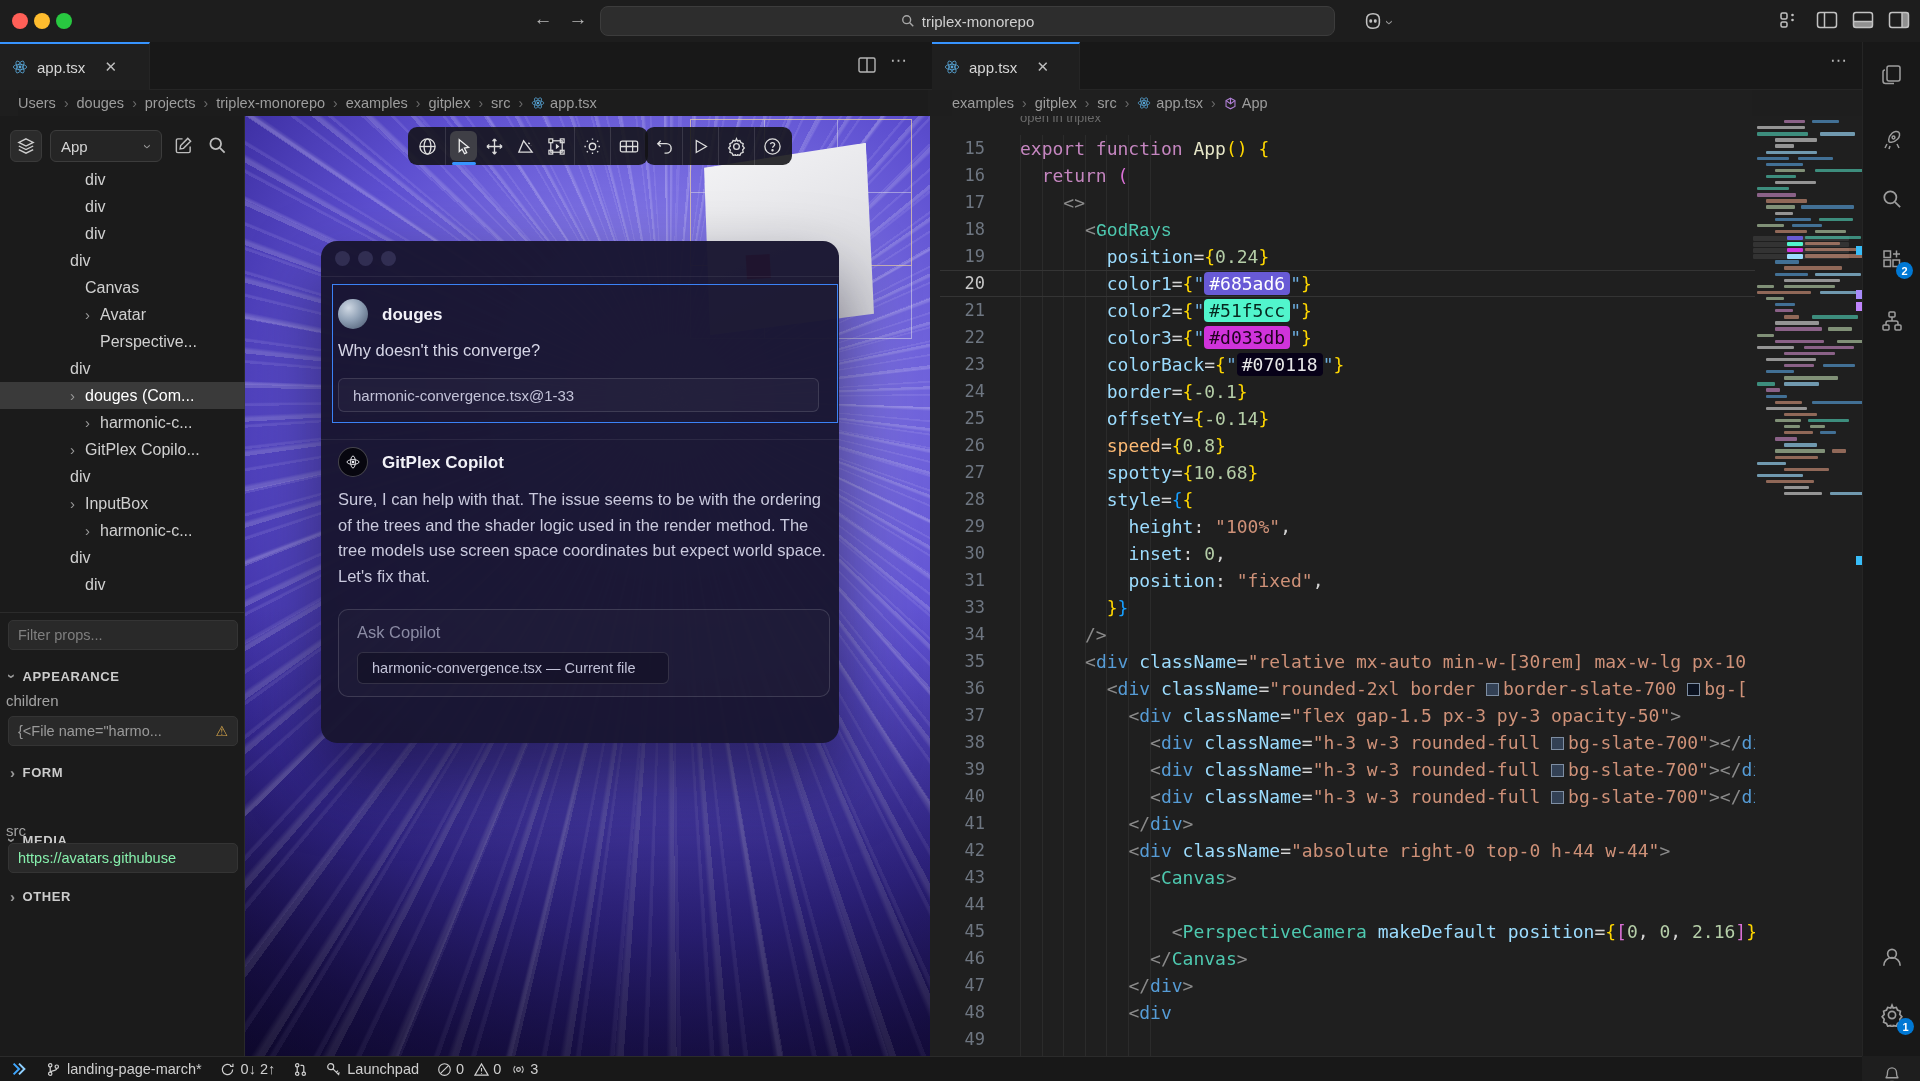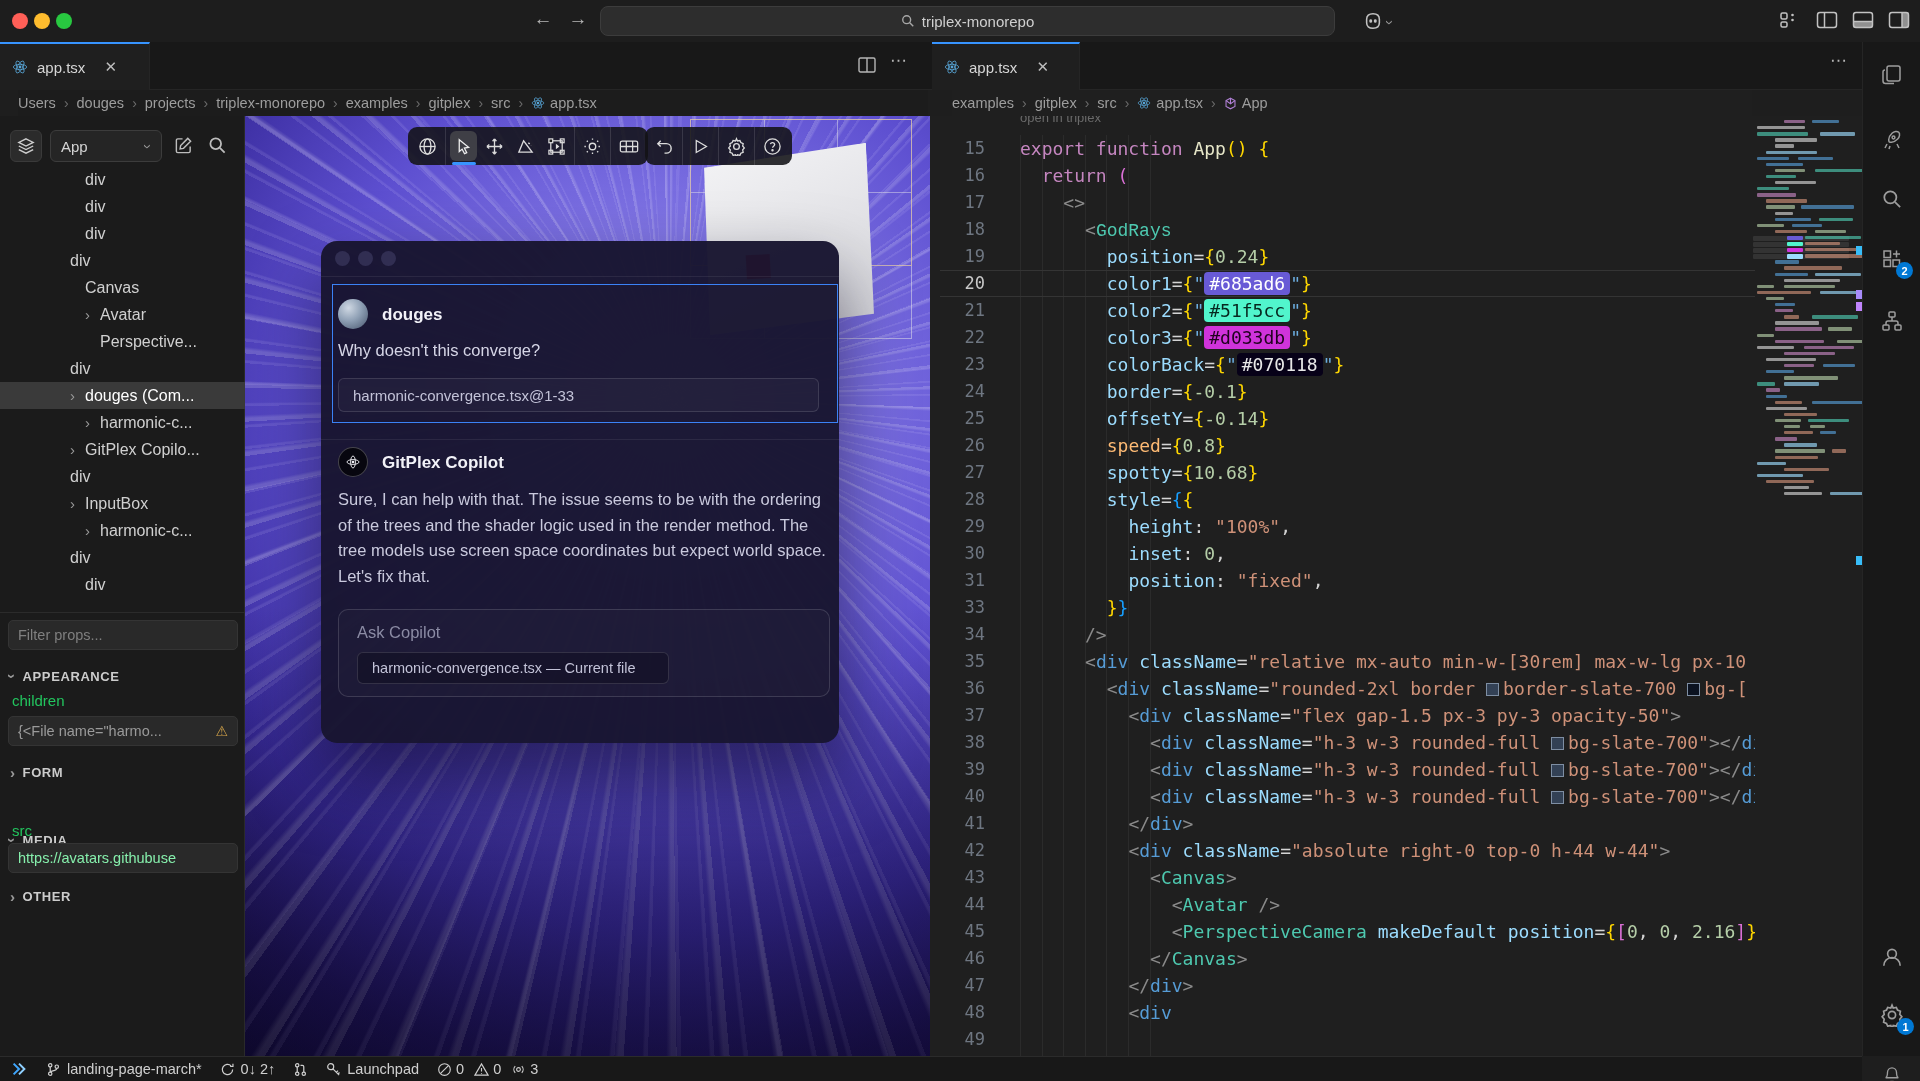--- a/index.html
+++ b/index.html
@@ -43,21 +43,21 @@
   .tree { position:absolute; left:0; top:50px; width:245px; }
   .tree-row { position:relative; height:27px; display:flex; align-items:center; font-size:16px; color:#d0d0d0; }
   .tree-row.sel { background:#3a3a3a; color:#ffffff; }
   .tree-chev { width:15px; color:#9a9a9a; font-size:15px; }
   .pdivider { position:absolute; left:0; width:245px; height:1px; background:#2b2b2b; }
   .inputbox { position:absolute; left:8px; width:230px; height:30px; background:#292929; border:1px solid #343434;
     border-radius:5px; display:flex; align-items:center; padding:0 9px; font-size:14.5px; color:#7f7f7f;
     white-space:nowrap; overflow:hidden; }
   .sect { position:absolute; left:10px; display:flex; align-items:center; gap:7px; font-size:13px;
     font-weight:bold; letter-spacing:.6px; color:#cccccc; }
-  .flabel { position:absolute; left:12px; font-size:15px; color:#22c55e; }
+  .flabel { position:absolute; left:6px; font-size:15px; color:#a3a3a3; }
   .warn { color:#d7a64a; margin-left:auto; font-size:14px; }
 
   
   .viewport { left:245px; top:116px; width:685px; height:940px; overflow:hidden;
     background:
       repeating-conic-gradient(from 0deg at 62% 30%, rgba(255,255,255,0.16) 0deg 0.45deg, rgba(255,255,255,0) 0.9deg 4.6deg),
       repeating-conic-gradient(from 2.1deg at 62% 30%, rgba(214,205,255,0.12) 0deg 0.3deg, rgba(255,255,255,0) 0.5deg 2.9deg),
       radial-gradient(circle at 62% 30%, #a89ff7 0%, #8277e6 20%, #5d4fd0 45%, #3a2c9e 68%, #20155c 87%, #130c3a 100%); }
   .vp-shade { position:absolute; inset:0; background:linear-gradient(to bottom, rgba(0,0,0,0) 52%, rgba(8,4,30,0.5) 100%); }
   .vp-toolbar { position:absolute; top:11px; height:38px; background:rgba(18,18,22,0.88); border-radius:9px;
@@ -577,21 +577,21 @@
         <div class="code-row"><span class="gutter">34</span><span class="ctext"><span style="color: rgb(212, 212, 212);">      </span><span style="color: rgb(138, 138, 138);">/&gt;</span></span></div>
         <div class="code-row"><span class="gutter">35</span><span class="ctext"><span style="color: rgb(212, 212, 212);">      </span><span style="color: rgb(138, 138, 138);">&lt;</span><span style="color: rgb(86, 156, 214);">div</span><span style="color: rgb(212, 212, 212);"> </span><span style="color: rgb(156, 220, 254);">className</span><span style="color: rgb(212, 212, 212);">=</span><span style="color: rgb(206, 145, 120);">"relative mx-auto min-w-[30rem] max-w-lg px-10</span></span></div>
         <div class="code-row"><span class="gutter">36</span><span class="ctext"><span style="color: rgb(212, 212, 212);">        </span><span style="color: rgb(138, 138, 138);">&lt;</span><span style="color: rgb(86, 156, 214);">div</span><span style="color: rgb(212, 212, 212);"> </span><span style="color: rgb(156, 220, 254);">className</span><span style="color: rgb(212, 212, 212);">=</span><span style="color: rgb(206, 145, 120);">"rounded-2xl border </span><span class="swatch" style="background: rgb(51, 65, 85);"></span><span style="color: rgb(206, 145, 120);">border-slate-700 </span><span class="swatch" style="background: rgb(11, 18, 32);"></span><span style="color: rgb(206, 145, 120);">bg-[</span></span></div>
         <div class="code-row"><span class="gutter">37</span><span class="ctext"><span style="color: rgb(212, 212, 212);">          </span><span style="color: rgb(138, 138, 138);">&lt;</span><span style="color: rgb(86, 156, 214);">div</span><span style="color: rgb(212, 212, 212);"> </span><span style="color: rgb(156, 220, 254);">className</span><span style="color: rgb(212, 212, 212);">=</span><span style="color: rgb(206, 145, 120);">"flex gap-1.5 px-3 py-3 opacity-50"</span><span style="color: rgb(138, 138, 138);">&gt;</span></span></div>
         <div class="code-row"><span class="gutter">38</span><span class="ctext"><span style="color: rgb(212, 212, 212);">            </span><span style="color: rgb(138, 138, 138);">&lt;</span><span style="color: rgb(86, 156, 214);">div</span><span style="color: rgb(212, 212, 212);"> </span><span style="color: rgb(156, 220, 254);">className</span><span style="color: rgb(212, 212, 212);">=</span><span style="color: rgb(206, 145, 120);">"h-3 w-3 rounded-full </span><span class="swatch" style="background: rgb(51, 65, 85);"></span><span style="color: rgb(206, 145, 120);">bg-slate-700"</span><span style="color: rgb(138, 138, 138);">&gt;&lt;/</span><span style="color: rgb(86, 156, 214);">div</span></span></div>
         <div class="code-row"><span class="gutter">39</span><span class="ctext"><span style="color: rgb(212, 212, 212);">            </span><span style="color: rgb(138, 138, 138);">&lt;</span><span style="color: rgb(86, 156, 214);">div</span><span style="color: rgb(212, 212, 212);"> </span><span style="color: rgb(156, 220, 254);">className</span><span style="color: rgb(212, 212, 212);">=</span><span style="color: rgb(206, 145, 120);">"h-3 w-3 rounded-full </span><span class="swatch" style="background: rgb(51, 65, 85);"></span><span style="color: rgb(206, 145, 120);">bg-slate-700"</span><span style="color: rgb(138, 138, 138);">&gt;&lt;/</span><span style="color: rgb(86, 156, 214);">div</span></span></div>
         <div class="code-row"><span class="gutter">40</span><span class="ctext"><span style="color: rgb(212, 212, 212);">            </span><span style="color: rgb(138, 138, 138);">&lt;</span><span style="color: rgb(86, 156, 214);">div</span><span style="color: rgb(212, 212, 212);"> </span><span style="color: rgb(156, 220, 254);">className</span><span style="color: rgb(212, 212, 212);">=</span><span style="color: rgb(206, 145, 120);">"h-3 w-3 rounded-full </span><span class="swatch" style="background: rgb(51, 65, 85);"></span><span style="color: rgb(206, 145, 120);">bg-slate-700"</span><span style="color: rgb(138, 138, 138);">&gt;&lt;/</span><span style="color: rgb(86, 156, 214);">div</span></span></div>
         <div class="code-row"><span class="gutter">41</span><span class="ctext"><span style="color: rgb(212, 212, 212);">          </span><span style="color: rgb(138, 138, 138);">&lt;/</span><span style="color: rgb(86, 156, 214);">div</span><span style="color: rgb(138, 138, 138);">&gt;</span></span></div>
         <div class="code-row"><span class="gutter">42</span><span class="ctext"><span style="color: rgb(212, 212, 212);">          </span><span style="color: rgb(138, 138, 138);">&lt;</span><span style="color: rgb(86, 156, 214);">div</span><span style="color: rgb(212, 212, 212);"> </span><span style="color: rgb(156, 220, 254);">className</span><span style="color: rgb(212, 212, 212);">=</span><span style="color: rgb(206, 145, 120);">"absolute right-0 top-0 h-44 w-44"</span><span style="color: rgb(138, 138, 138);">&gt;</span></span></div>
         <div class="code-row"><span class="gutter">43</span><span class="ctext"><span style="color: rgb(212, 212, 212);">            </span><span style="color: rgb(138, 138, 138);">&lt;</span><span style="color: rgb(78, 201, 176);">Canvas</span><span style="color: rgb(138, 138, 138);">&gt;</span></span></div>
-        <div class="code-row"><span class="gutter">44</span><span class="ctext"><span style="color: rgb(212, 212, 212);">              </span><span style="color: rgb(138, 138, 138);">&lt;</span><span style="color: rgb(78, 201, 176);">Avatar</span><span style="color: rgb(212, 212, 212);"> </span><span style="color: rgb(138, 138, 138);">/&gt;</span></span></div>
+        <div class="code-row"><span class="gutter">44</span></div>
         <div class="code-row"><span class="gutter">45</span><span class="ctext"><span style="color: rgb(212, 212, 212);">              </span><span style="color: rgb(138, 138, 138);">&lt;</span><span style="color: rgb(78, 201, 176);">PerspectiveCamera</span><span style="color: rgb(212, 212, 212);"> </span><span style="color: rgb(156, 220, 254);">makeDefault</span><span style="color: rgb(212, 212, 212);"> </span><span style="color: rgb(156, 220, 254);">position</span><span style="color: rgb(212, 212, 212);">=</span><span style="color: rgb(255, 215, 0);">{</span><span style="color: rgb(218, 112, 214);">[</span><span style="color: rgb(181, 206, 168);">0</span><span style="color: rgb(212, 212, 212);">, </span><span style="color: rgb(181, 206, 168);">0</span><span style="color: rgb(212, 212, 212);">, </span><span style="color: rgb(181, 206, 168);">2.16</span><span style="color: rgb(218, 112, 214);">]</span><span style="color: rgb(255, 215, 0);">}</span></span></div>
         <div class="code-row"><span class="gutter">46</span><span class="ctext"><span style="color: rgb(212, 212, 212);">            </span><span style="color: rgb(138, 138, 138);">&lt;/</span><span style="color: rgb(78, 201, 176);">Canvas</span><span style="color: rgb(138, 138, 138);">&gt;</span></span></div>
         <div class="code-row"><span class="gutter">47</span><span class="ctext"><span style="color: rgb(212, 212, 212);">          </span><span style="color: rgb(138, 138, 138);">&lt;/</span><span style="color: rgb(86, 156, 214);">div</span><span style="color: rgb(138, 138, 138);">&gt;</span></span></div>
         <div class="code-row"><span class="gutter">48</span><span class="ctext"><span style="color: rgb(212, 212, 212);">          </span><span style="color: rgb(138, 138, 138);">&lt;</span><span style="color: rgb(86, 156, 214);">div</span></span></div>
         <div class="code-row"><span class="gutter">49</span><span class="ctext"></span></div>
       </div>
     <div class="minimap" id="minimap">
         <div class="mrow" style="left: 31px; top: 0px; width: 21px; background: rgb(197, 134, 192); opacity: 0.65;"></div>
         <div class="mrow" style="left: 59px; top: 0px; width: 27px; background: rgb(86, 156, 214); opacity: 0.65;"></div>
         <div class="mrow" style="left: 4px; top: 6.1px; width: 48px; background: rgb(212, 212, 212); opacity: 0.65;"></div>

